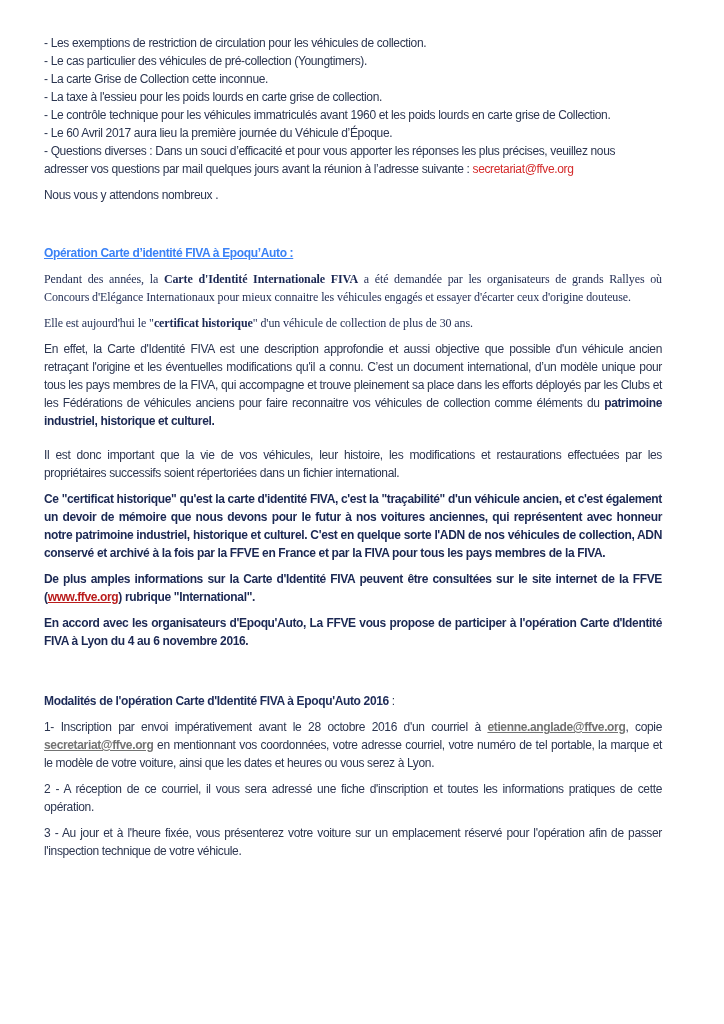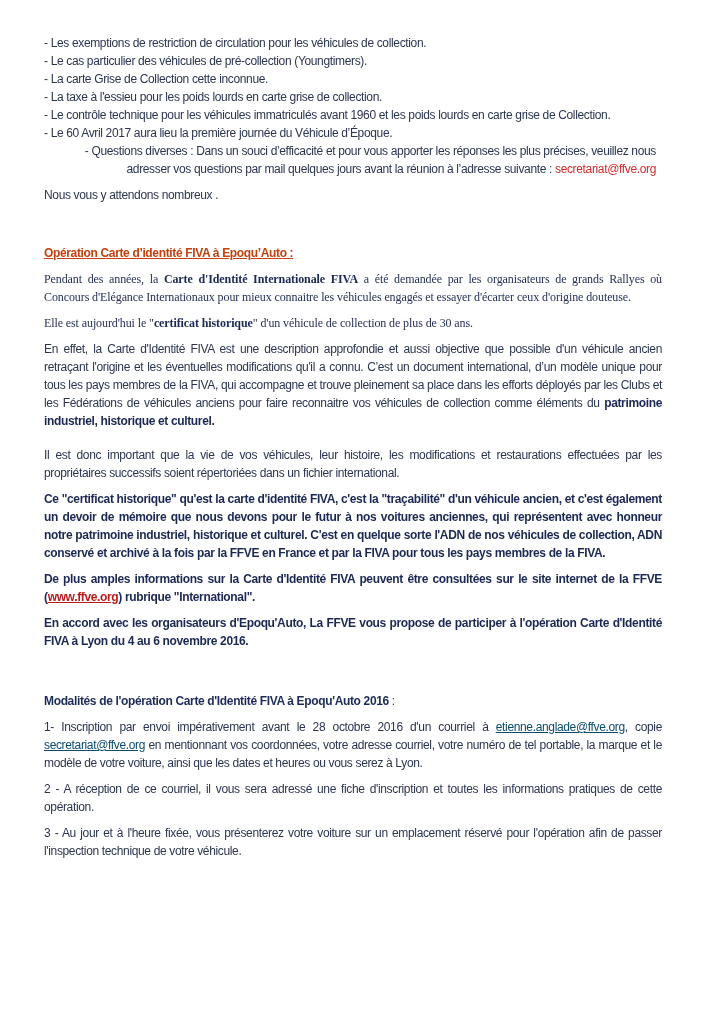--- a/index.html
+++ b/index.html
@@ -44,29 +44,29 @@
   .gap-xl { height: 42px; }
   .justify {
     text-align: justify;
     text-align-last: left;
   }
   .red-link {
     color: #d42a2a;
     text-decoration: none;
   }
   .red-link-bold {
-    color: #0c4a6e;
-    font-weight: normal;
+    color: #737373;
+    font-weight: bold;
     text-decoration: underline;
   }
   .section-heading {
     margin: 0;
     font-weight: bold;
     text-decoration: underline;
-    color: #c2410c;
+    color: #3b82f6;
   }
   .section-heading-plain {
     margin: 0;
     font-weight: bold;
     color: #1d2b58;
   }
   .serif-text {
     font-family: "Liberation Serif", "DejaVu Serif", serif;
     color: #1f2b52;
     letter-spacing: -0.1px;
@@ -90,21 +90,21 @@
 
 <div class="page">
 
   <div class="condensed">
     <p class="list-line">- Les exemptions de restriction de circulation pour les véhicules de collection.</p>
     <p class="list-line">- Le cas particulier des véhicules de pré-collection (Youngtimers).</p>
     <p class="list-line">- La carte Grise de Collection cette inconnue.</p>
     <p class="list-line">- La taxe à l'essieu pour les poids lourds en carte grise de collection.</p>
     <p class="list-line wrap" style="padding-right:12px;">- Le contrôle technique pour les véhicules immatriculés avant 1960 et les poids lourds en carte grise de Collection.</p>
     <p class="list-line">- Le 60 Avril 2017 aura lieu la première journée du Véhicule d’Époque.</p>
-    <p class="list-line wrap" style="padding-right:6px;text-align:right;">
+    <p class="list-line wrap" style="padding-right:6px;">
       <span>- Questions diverses : Dans un souci d’efficacité et pour vous apporter les réponses les plus précises, veuillez nous adresser vos questions par mail quelques jours avant la réunion à l’adresse suivante : </span><a class="red-link">secretariat@ffve.org</a>
     </p>
     <div class="gap-sm"></div>
     <p class="para">Nous vous y attendons nombreux .</p>
   </div>
 
   <div class="gap-lg"></div>
 
   <div class="condensed">
     <p class="section-heading">Opération Carte d’identité FIVA à Epoqu’Auto :</p>

